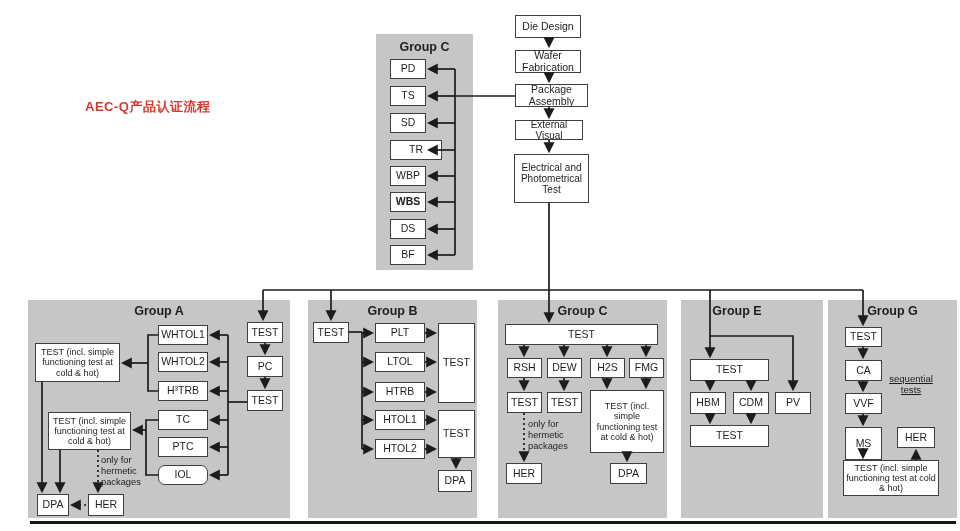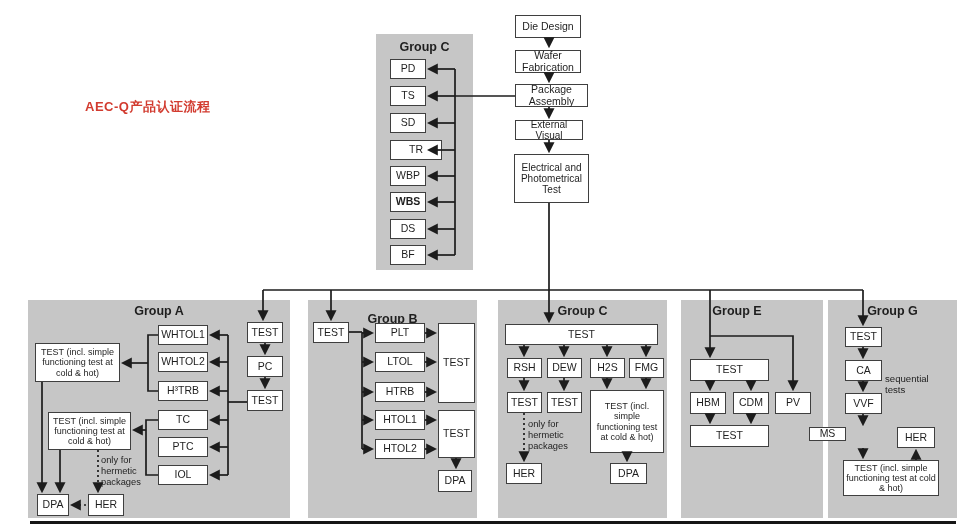--- a/index.html
+++ b/index.html
@@ -16,41 +16,41 @@
   }
   .box{
     position:absolute;background:#ffffff;border:1.5px solid #3f3f3f;box-sizing:border-box;
     display:flex;align-items:center;justify-content:center;text-align:center;
     font-size:10.5px;line-height:1.12;color:#1e1e1e;padding:1px;z-index:2;
   }
   .box.sm{font-size:9px;}
   .note{
     position:absolute;font-size:9.3px;line-height:1.18;color:#1e1e1e;z-index:2;
   }
-  .note.center{}
+  .note.center{text-align:center;text-decoration:underline;}
   svg.wires{position:absolute;left:0;top:0;z-index:3;pointer-events:none;}
   .bottom-rule{position:absolute;left:30px;top:521px;width:926px;height:3px;background:#161616;}
 </style>
 </head>
 <body>
 
 <div id="stage">
 
   <div class="title" style="left:85px;top:98px;">AEC-Q产品认证流程</div>
 
   <div class="panel" style="left:376px;top:34px;width:97px;height:236px;"></div>
   <div class="panel" style="left:28px;top:300px;width:262px;height:218px;"></div>
   <div class="panel" style="left:308px;top:300px;width:169px;height:218px;"></div>
   <div class="panel" style="left:498px;top:300px;width:169px;height:218px;"></div>
   <div class="panel" style="left:681px;top:300px;width:142px;height:218px;"></div>
   <div class="panel" style="left:828px;top:300px;width:129px;height:218px;"></div>
 
   <div class="panel-label" style="left:376px;top:40px;width:97px;">Group C</div>
   <div class="panel-label" style="left:28px;top:304px;width:262px;">Group A</div>
-  <div class="panel-label" style="left:308px;top:312px;width:169px;">Group B</div>
+  <div class="panel-label" style="left:308px;top:304px;width:169px;">Group B</div>
   <div class="panel-label" style="left:498px;top:304px;width:169px;">Group C</div>
   <div class="panel-label" style="left:681px;top:304px;width:112px;">Group E</div>
   <div class="panel-label" style="left:828px;top:304px;width:129px;">Group G</div>
 
   <div class="box" style="left:515px;top:15px;width:66px;height:23px;">Die Design</div>
   <div class="box" style="left:515px;top:50px;width:66px;height:23px;">Wafer Fabrication</div>
   <div class="box" style="left:515px;top:84px;width:73px;height:23px;">Package Assembly</div>
   <div class="box" style="left:515px;top:120px;width:68px;height:20px;font-size:10px;">External Visual</div>
   <div class="box" style="left:514px;top:154px;width:75px;height:49px;font-size:10px;">Electrical and Photometrical Test</div>
 
@@ -64,21 +64,21 @@
   <div class="box" style="left:390px;top:245px;width:36px;height:20px;">BF</div>
 
   <div class="box" style="left:247px;top:322px;width:36px;height:21px;">TEST</div>
   <div class="box" style="left:247px;top:356px;width:36px;height:21px;">PC</div>
   <div class="box" style="left:247px;top:390px;width:36px;height:21px;">TEST</div>
   <div class="box" style="left:158px;top:325px;width:50px;height:20px;">WHTOL1</div>
   <div class="box" style="left:158px;top:352px;width:50px;height:20px;">WHTOL2</div>
   <div class="box" style="left:158px;top:381px;width:50px;height:20px;">H³TRB</div>
   <div class="box" style="left:158px;top:410px;width:50px;height:20px;">TC</div>
   <div class="box" style="left:158px;top:437px;width:50px;height:20px;">PTC</div>
-  <div class="box" style="left:158px;top:465px;width:50px;height:20px;">IOL</div>
+  <div class="box" style="left:158px;top:465px;width:50px;height:20px;border-radius:7px;">IOL</div>
   <div class="box sm" style="left:35px;top:343px;width:85px;height:39px;">TEST (incl. simple functioning test at cold &amp; hot)</div>
   <div class="box sm" style="left:48px;top:412px;width:83px;height:38px;">TEST (incl. simple functioning test at cold &amp; hot)</div>
   <div class="note" style="left:101px;top:455px;width:44px;">only for hermetic packages</div>
   <div class="box" style="left:37px;top:494px;width:32px;height:22px;">DPA</div>
   <div class="box" style="left:88px;top:494px;width:36px;height:22px;">HER</div>
 
   <div class="box" style="left:313px;top:322px;width:36px;height:21px;">TEST</div>
   <div class="box" style="left:375px;top:323px;width:50px;height:20px;">PLT</div>
   <div class="box" style="left:375px;top:352px;width:50px;height:20px;">LTOL</div>
   <div class="box" style="left:375px;top:382px;width:50px;height:20px;">HTRB</div>
@@ -102,21 +102,21 @@
 
   <div class="box" style="left:690px;top:359px;width:79px;height:22px;">TEST</div>
   <div class="box" style="left:690px;top:392px;width:36px;height:22px;">HBM</div>
   <div class="box" style="left:733px;top:392px;width:36px;height:22px;">CDM</div>
   <div class="box" style="left:775px;top:392px;width:36px;height:22px;">PV</div>
   <div class="box" style="left:690px;top:425px;width:79px;height:22px;">TEST</div>
 
   <div class="box" style="left:845px;top:327px;width:37px;height:20px;">TEST</div>
   <div class="box" style="left:845px;top:360px;width:37px;height:21px;">CA</div>
   <div class="box" style="left:845px;top:393px;width:37px;height:21px;">VVF</div>
-  <div class="box" style="left:809px;top:427px;width:37px;height:14px;">MS</div>
+  <div class="box" style="left:845px;top:427px;width:37px;height:33px;">MS</div>
   <div class="box" style="left:897px;top:427px;width:38px;height:21px;">HER</div>
   <div class="box sm" style="left:843px;top:460px;width:96px;height:36px;">TEST (incl. simple functioning test at cold &amp; hot)</div>
   <div class="note center" style="left:885px;top:373px;width:52px;font-size:9.6px;">sequential tests</div>
 
   <svg class="wires" width="960" height="531">
     <defs>
       <marker id="arw" viewBox="0 0 10 10" refX="8" refY="5" markerWidth="6.5" markerHeight="6.5" orient="auto-start-reverse">
         <path d="M0,0 L10,5 L0,10 z" fill="#1c1c1c"></path>
       </marker>
     </defs>

